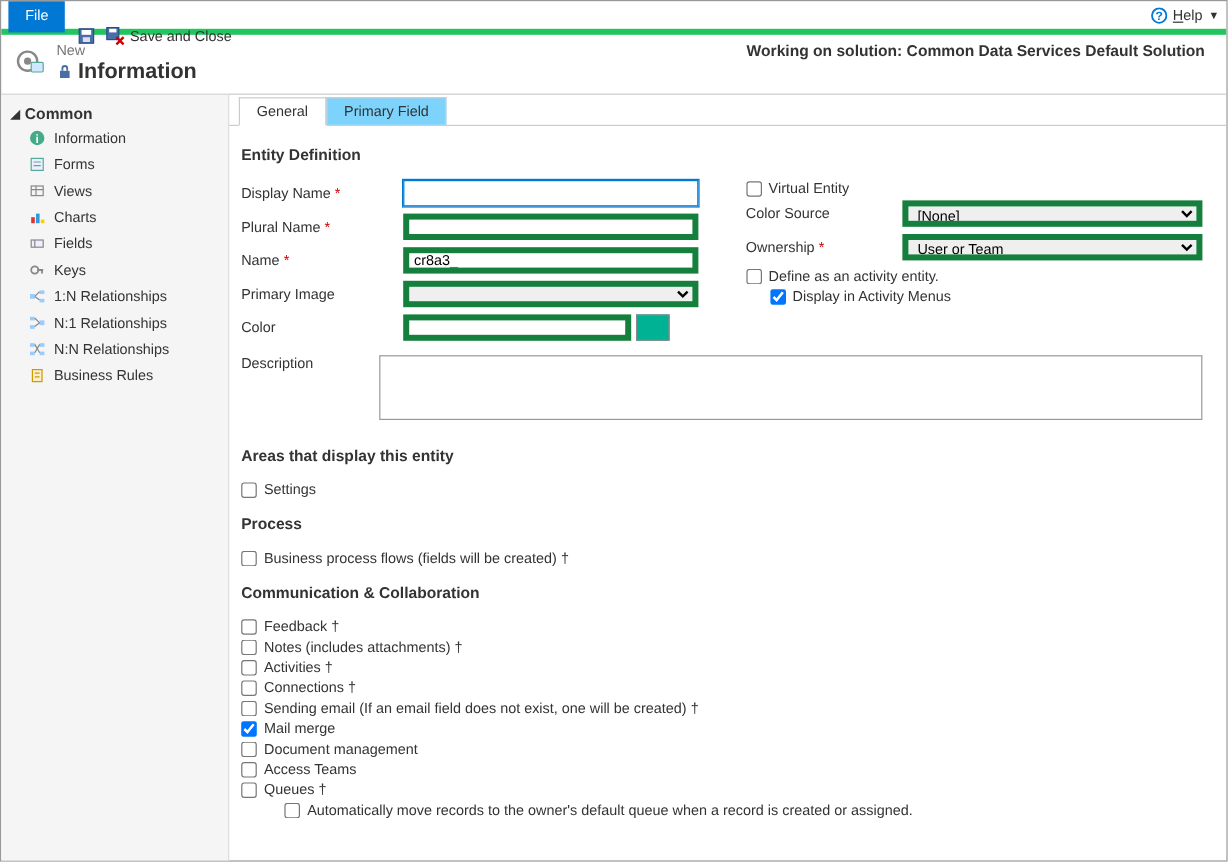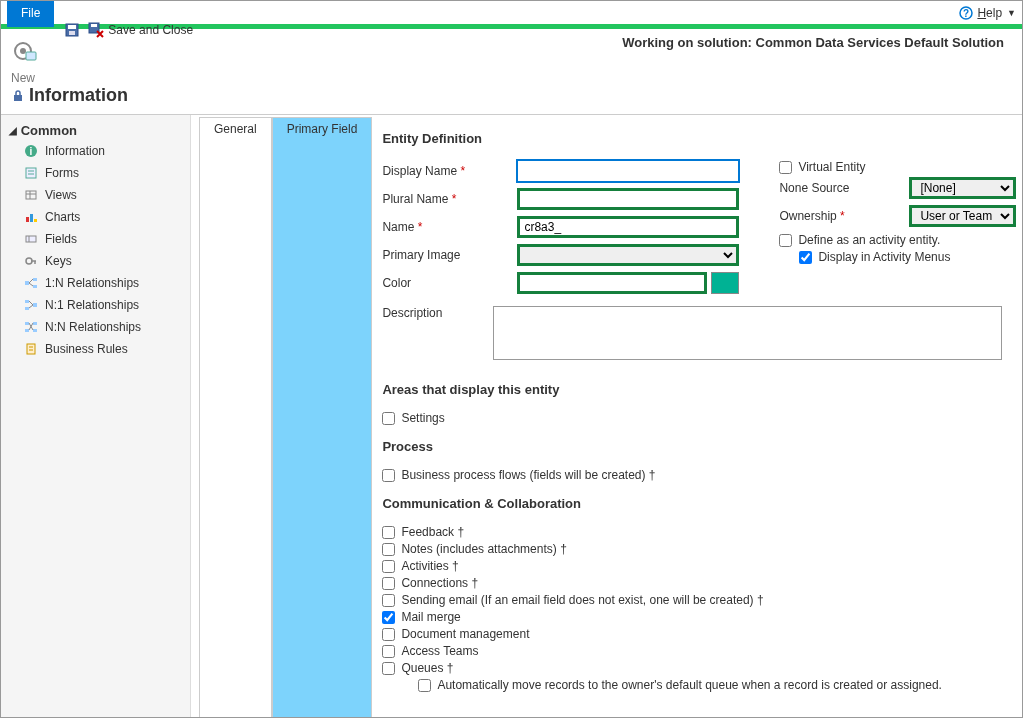--- a/index.html
+++ b/index.html
@@ -5,44 +5,44 @@
 * { box-sizing: border-box; margin: 0; padding: 0; }
 body { font-family: "Segoe UI", Tahoma, sans-serif; font-size: 12px; color: #333; background: #fff; width: 1023px; height: 718px; border: 1px solid #999; overflow: hidden; }
 .toolbar { height: 28px; display: flex; align-items: center; padding: 0 6px; border-bottom: 5px solid #22c55e; }
 .file-btn { background: #0078d4; color: #fff; padding: 6px 14px; font-size: 12px; margin-right: 10px; height: 28px; display: flex; align-items: center; }
 .tb-icon { display: inline-flex; width: 16px; height: 16px; align-items: center; justify-content: center; }
 .tb-item { display: flex; align-items: center; gap: 4px; margin-right: 8px; cursor: pointer; margin-top: 34px; }
 .tb-spacer { flex: 1; }
 .help { display: flex; align-items: center; gap: 3px; color: #333; }
 .help u { text-decoration: underline; }
 .header { display: flex; align-items: flex-start; padding: 6px 10px 8px 10px; border-bottom: 1px solid #ccc; }
-.header-left { display: flex; align-items: flex-start; gap: 8px; flex-direction: column; }
+.header-left { display: flex; align-items: flex-start; gap: 8px; }
 .gear-badge { width: 28px; height: 24px; display: flex; align-items: center; justify-content: center; margin-top: 4px; }
 .header-titles { display: flex; flex-direction: column; }
 .header-new { color: #777; font-size: 12px; }
 .header-info { font-weight: bold; font-size: 18px; display: flex; align-items: center; gap: 4px; }
 .header-right { margin-left: auto; font-weight: bold; font-size: 13px; padding-right: 8px; }
 .body { display: flex; height: calc(718px - 28px - 50px); }
 .sidebar { width: 190px; background: #f5f5f5; border-right: 1px solid #ddd; padding: 6px 0; }
 .side-group { padding: 2px 8px; font-weight: bold; font-size: 13px; display: flex; align-items: center; gap: 4px; }
 .side-item { padding: 3px 8px 3px 22px; display: flex; align-items: center; gap: 6px; cursor: pointer; color: #006; }
 .side-item span.txt { color: #333; }
 .side-icon { width: 16px; height: 16px; display: inline-flex; align-items: center; justify-content: center; }
-.content { flex: 1; display: flex; flex-direction: row; position: relative; }
+.content { flex: 1; display: flex; flex-direction: column; position: relative; }
 .tabs { display: flex; border-bottom: 1px solid #ccc; padding-left: 8px; margin-top: 2px; }
 .tab { padding: 4px 14px; font-size: 12px; border: 1px solid #ccc; border-bottom: none; background: #7dd3fc; margin-right: 0; cursor: pointer; }
 .tab.active { background: #fff; border-bottom: 1px solid #fff; margin-bottom: -1px; font-weight: normal; }
 .form-scroll { flex: 1; overflow-y: scroll; padding: 10px 20px 20px 10px; }
 .sect-title { font-weight: bold; font-size: 13px; margin: 6px 0 14px 0; }
 .cols { display: flex; gap: 40px; }
 .col { flex: 1; }
 .row { display: flex; align-items: center; margin-bottom: 6px; min-height: 22px; }
 .row label { width: 135px; font-size: 12px; }
 .req { color: #c00; }
-.row input[type=text], .row select { flex: 1; height: 22px; border: 3px solid #15803d; font-size: 12px; padding: 0 4px; }
+.row input[type=text], .row select { flex: 1; height: 22px; border: 5px solid #15803d; font-size: 12px; padding: 0 4px; }
 .row input.focus { border: 1px solid #0078d4; outline: 1px solid #0078d4; }
 .color-swatch { width: 28px; height: 22px; background: #00b294; margin-left: 4px; border: 1px solid #888; }
 .desc { width: 100%; height: 54px; border: 1px solid #999; resize: none; font-family: inherit; font-size: 12px; padding: 4px; }
 .chk-row { display: flex; align-items: center; gap: 6px; margin-bottom: 3px; }
 .chk-row input { margin: 0; }
 .chk-indent { margin-left: 36px; }
 .sub-label { font-size: 12px; }
 .caret { font-size: 9px; margin-left: 2px; }
 ::-webkit-scrollbar { width: 16px; }
 ::-webkit-scrollbar-track { background: #f0f0f0; }
@@ -253,21 +253,21 @@
               <input type="text" style="flex: 0 0 190px;">
               <div class="color-swatch"></div>
             </div>
         </div>
         <div class="col">
           <div class="chk-row">
               <input type="checkbox" style="">
               <span class="sub-label">Virtual Entity</span>
             </div>
           <div class="row">
-              <label style="width:130px">None Source</label>
+              <label style="width:130px">Color Source</label>
               <select><option>[None]</option></select>
             </div>
           <div class="row">
               <label style="width:130px"><span>Ownership</span> <span class="req">*</span></label>
               <select><option>User or Team</option></select>
             </div>
           <div class="chk-row">
               <input type="checkbox" style="">
               <span class="sub-label">Define as an activity entity.</span>
             </div>

